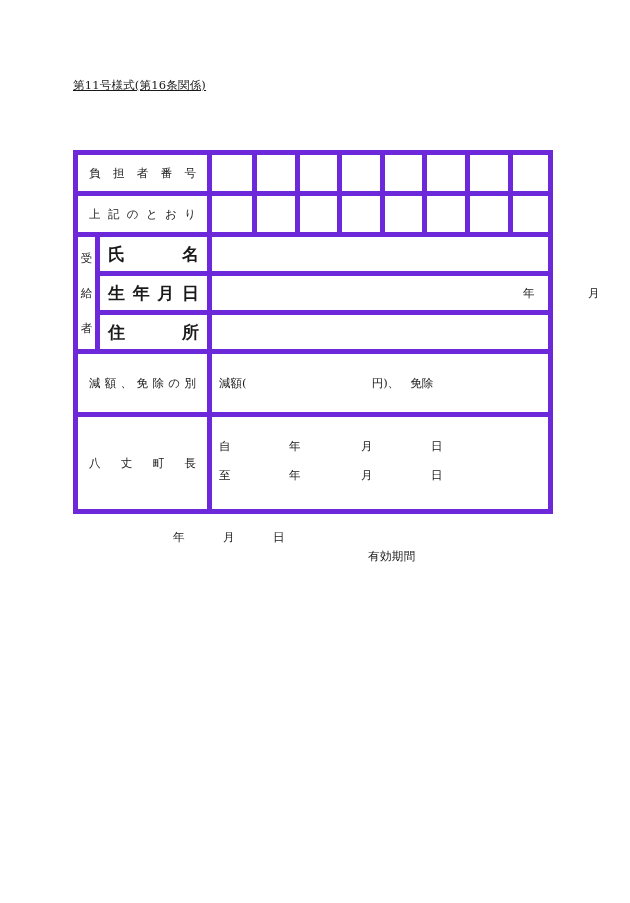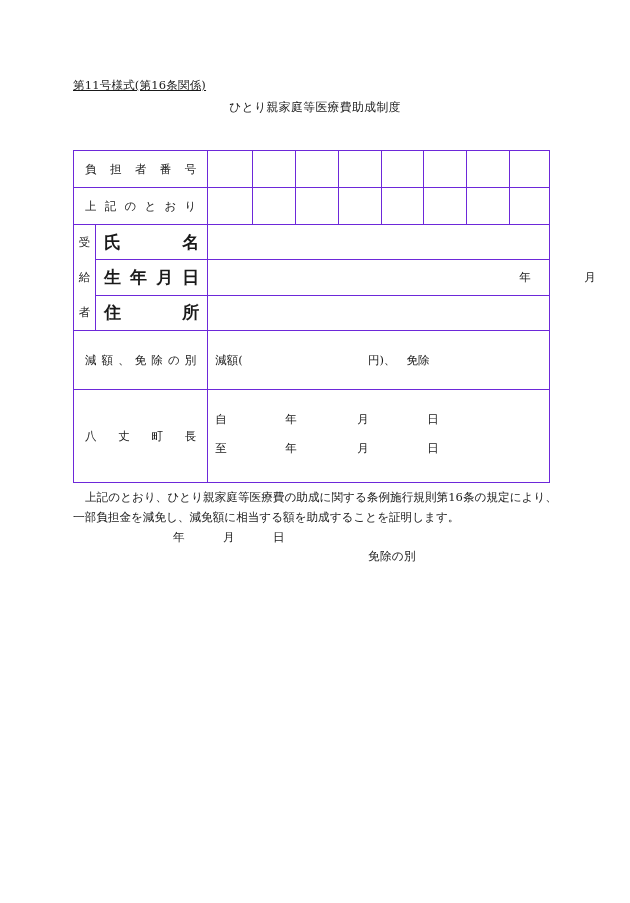--- a/index.html
+++ b/index.html
@@ -58,21 +58,21 @@
   
   .form-table {
     position: absolute;
     left: 73px;
     top: 150px;
     width: 477px;
     border-collapse: collapse;
     table-layout: fixed;
   }
   .form-table td {
-    border: 1px solid #6d28d9;
+    border: 5px solid #6d28d9;
     padding: 0;
     font-size: 11.5px;
     vertical-align: middle;
   }
 
   
   .lbl {
     text-align: center;
     white-space: nowrap;
   }
@@ -189,21 +189,20 @@
   }
 </style>
 </head>
 <body>
 
 <div class="page">
 
   <div class="form-number">第11号様式(第16条関係)</div>
 
   <div class="title-block">
-    <div class="title-line1">ひとり親家庭等医療費助成制度</div>
   </div>
 
   <table class="form-table">
     <colgroup>
       <col style="width:22px">
       <col style="width:112px">
       <col style="width:45px">
       <col style="width:43px">
       <col style="width:42px">
       <col style="width:43px">
@@ -306,27 +305,24 @@
             <i class="p-y">年</i>
             <i class="p-m">月</i>
             <i class="p-d">日</i>
           </div>
         </div>
       </td>
     </tr>
   </tbody>
     </table>
 
-  <div class="statement">
-    <p class="stmt-indent">上記のとおり、ひとり親家庭等医療費の助成に関する条例施行規則第16条の規定により、一部負担金を減免し、減免額に相当する額を助成することを証明します。</p>
-  </div>
 
   <div class="date-line">
     <span>年</span>
     <span class="g"></span>
     <span>月</span>
     <span class="g"></span>
     <span>日</span>
   </div>
 
-  <div class="signature">免除の別</div>
+  <div class="signature">有効期間</div>
 
 </div>
 
 </body></html>

